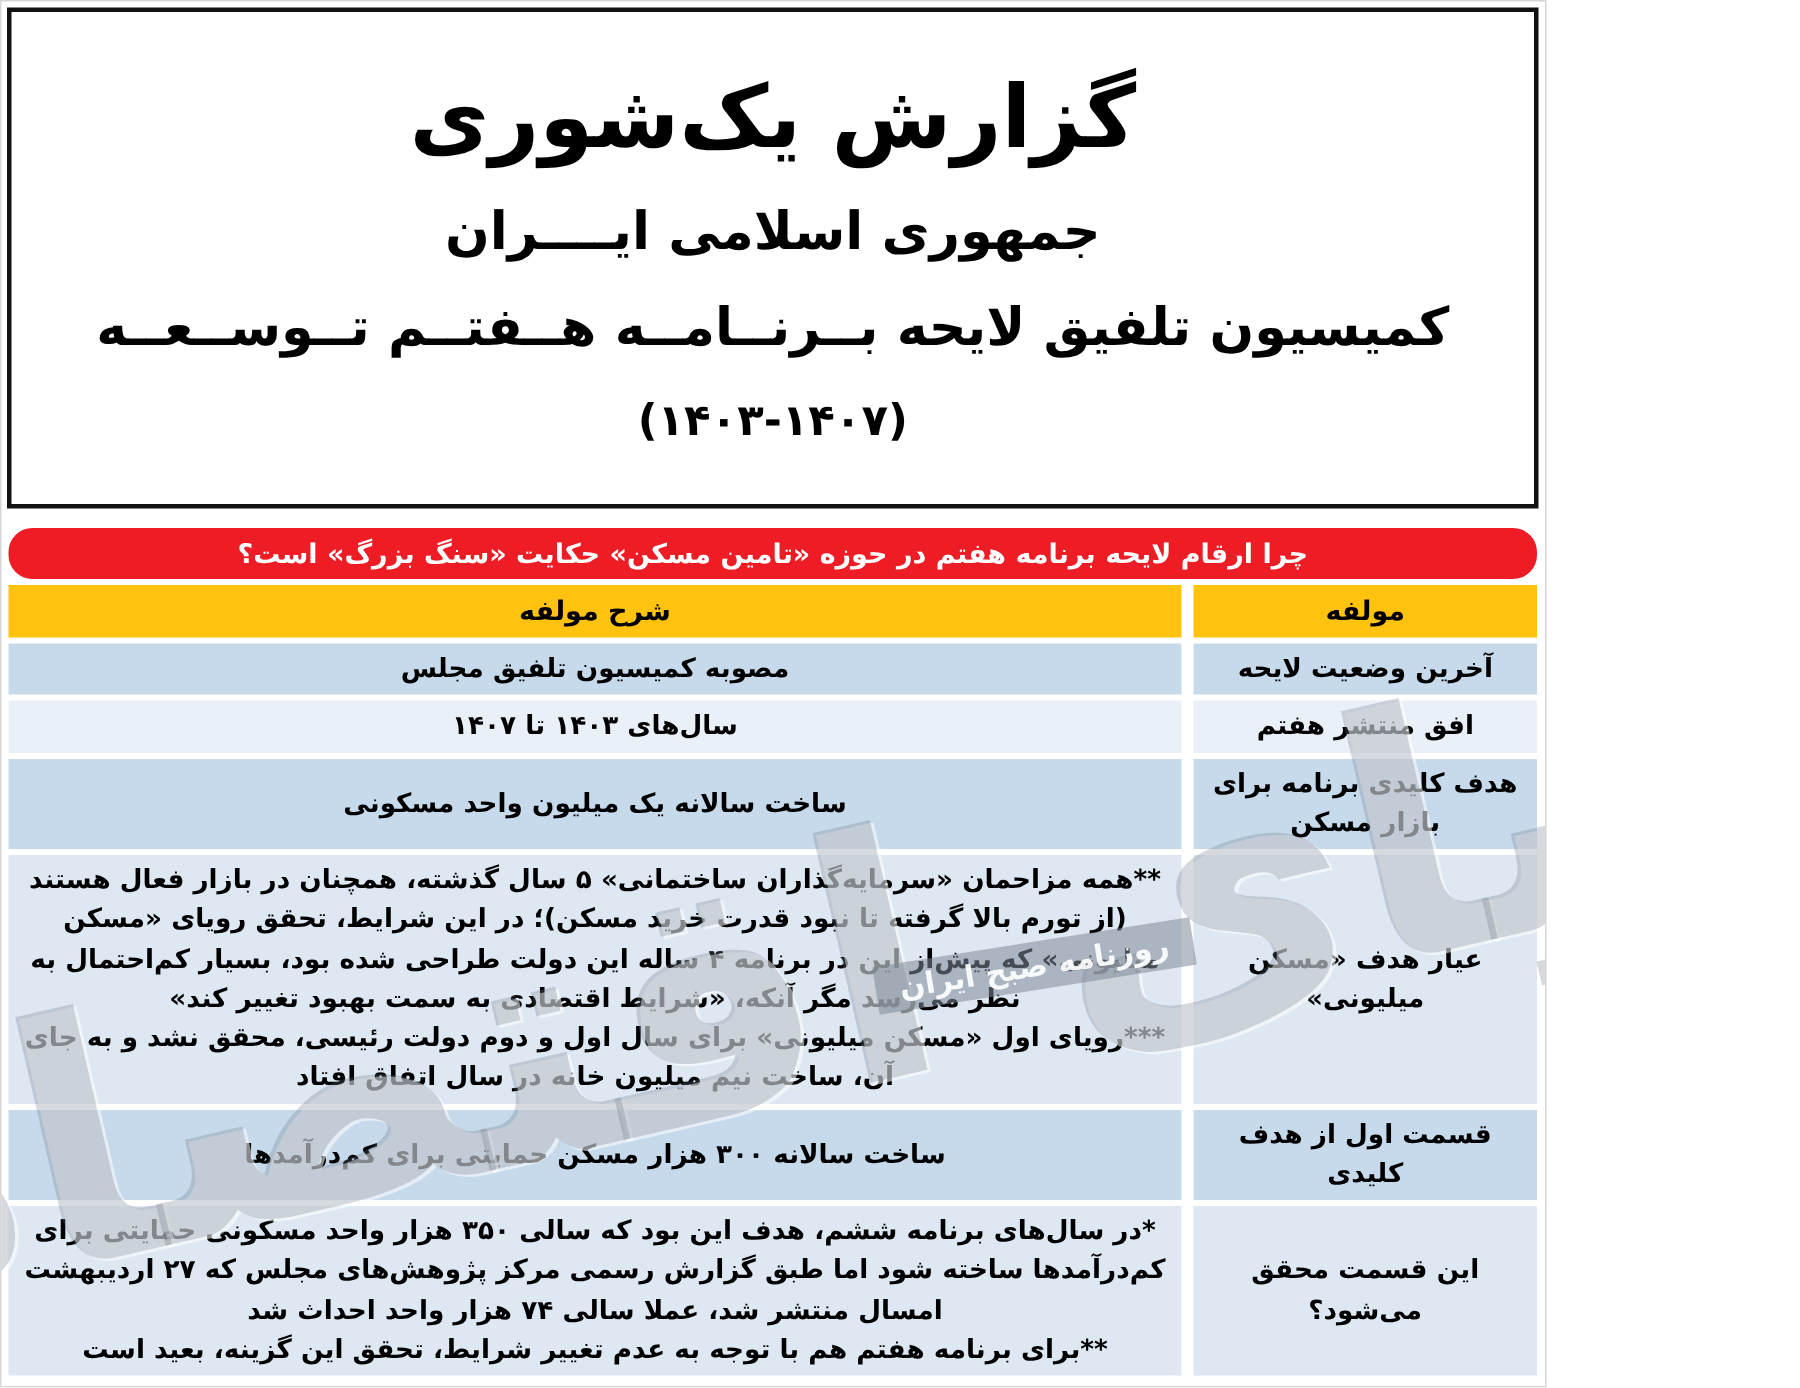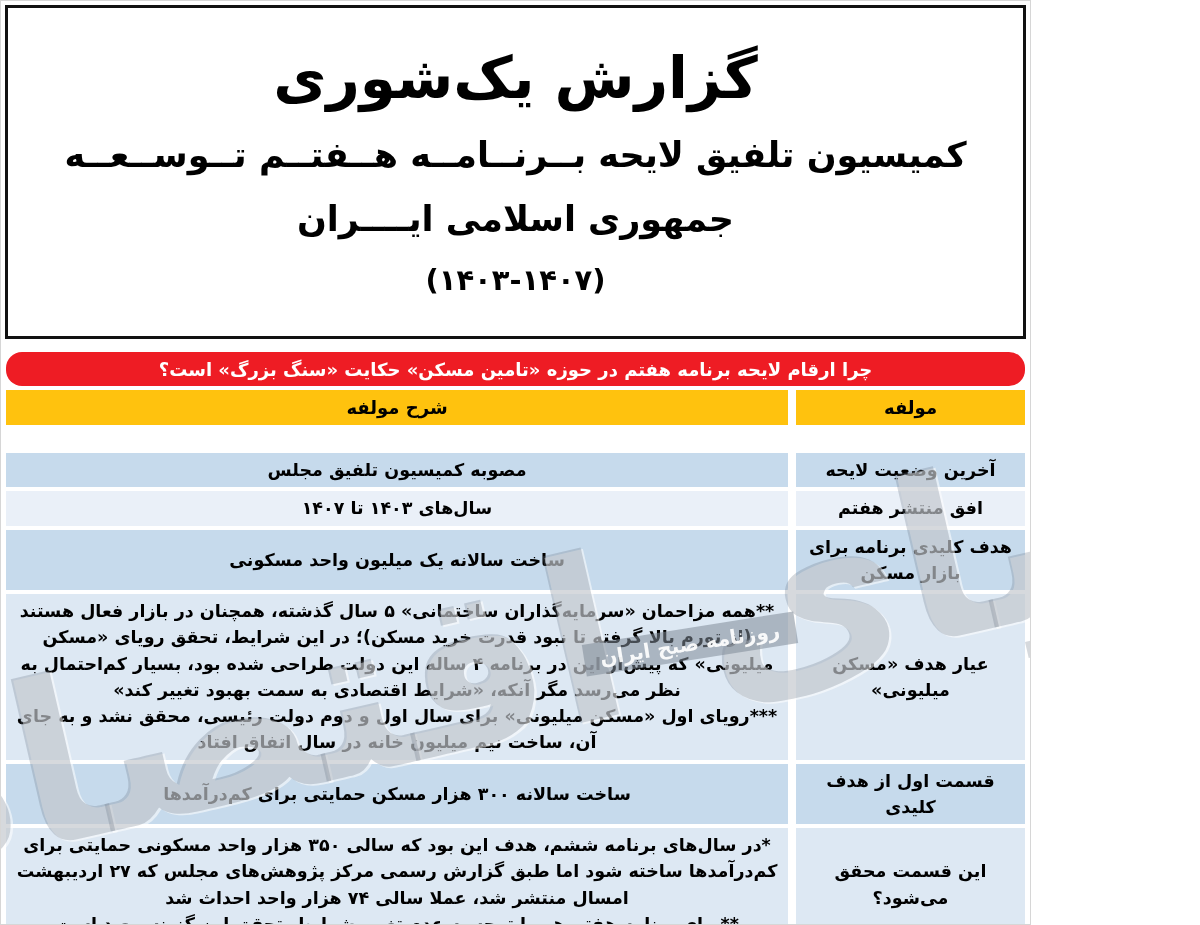--- a/index.html
+++ b/index.html
@@ -66,21 +66,21 @@
     font-size:18px;
   }
 
   .desc-cell { flex-direction:column; justify-content:center; }
   .desc-line { width:100%; }
 
   .shade-dark .cell     { background:var(--row-dark, #c6daec); }
   .shade-light .cell    { background:var(--row-light, #dde8f3); }
   .shade-lightest .cell { background:var(--row-lightest, #eaf0f8); }
 
-  .row-1 .cell { min-height:33px;margin-top:24px; }
+  .row-1 .cell { min-height:33px; }
   .row-2 .cell { min-height:29px; }
   .row-3 .cell { min-height:55px; }
   .row-4 .cell { min-height:137px; }
   .row-5 .cell { min-height:27px; }
   .row-6 .cell { min-height:78px; }
 
   
   .watermark { position:absolute; inset:0; pointer-events:none; z-index:3; }
   .wm-logo {
     position:absolute;
@@ -104,22 +104,22 @@
     white-space:nowrap;
   }
 </style>
 </head>
 <body>
 
 <div class="page">
 
   <div class="title-box">
     <div class="title-main">گزارش یک‌شوری</div>
+    <div class="title-sub">جمهوری اسلامی ایــــران</div>
     <div class="title-sub">کمیسیون تلفیق لایحه بــرنــامــه هــفتــم تــوســعــه</div>
-    <div class="title-sub">جمهوری اسلامی ایــــران</div>
     <div class="title-years" dir="ltr">(۱۴۰۳-۱۴۰۷)</div>
   </div>
 
   <div class="table-wrap">
     <div class="banner">چرا ارقام لایحه برنامه هفتم در حوزه «تامین مسکن» حکایت «سنگ بزرگ» است؟</div>
 
     <div class="grid-row header-row">
       <div class="cell comp-cell">مولفه</div>
       <div class="gap"></div>
       <div class="cell desc-cell">شرح مولفه</div>

